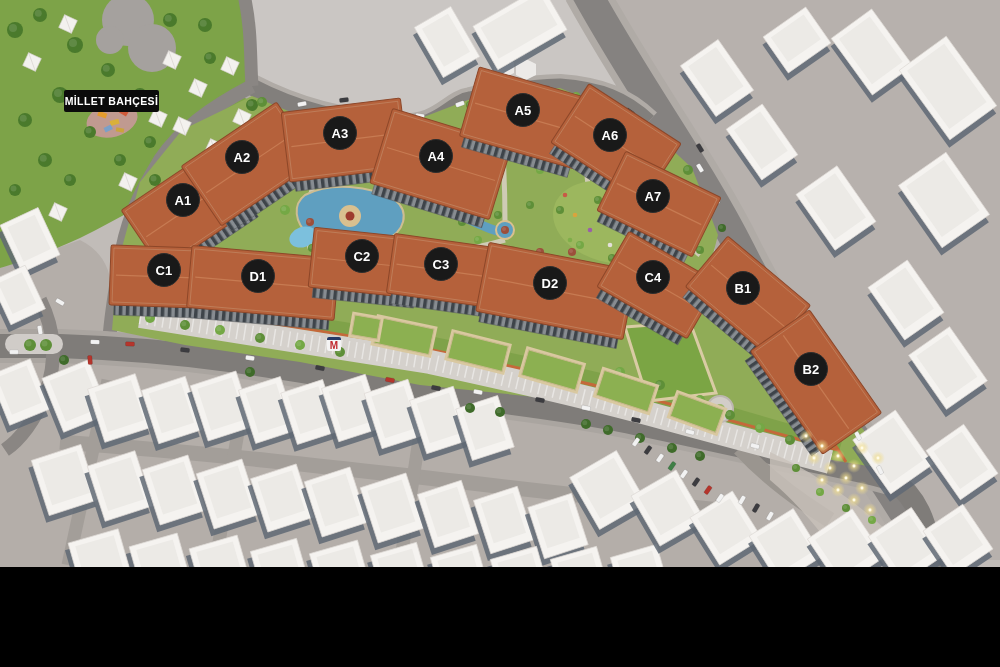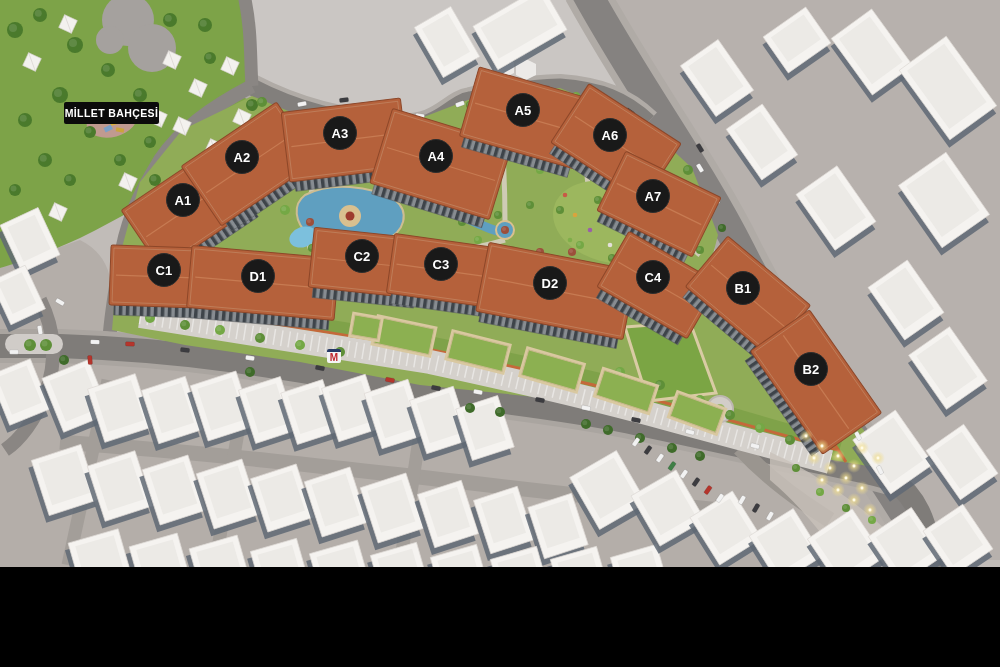--- a/index.html
+++ b/index.html
@@ -1,19 +1,19 @@
 <!DOCTYPE html>
 <html><head>
 <meta charset="utf-8">
 <style>
   html,body{margin:0;padding:0;background:#000;}
   .stage{position:relative;width:1000px;height:667px;overflow:hidden;background:#000;
          font-family:"Liberation Sans",sans-serif;}
   .stage svg{position:absolute;left:0;top:0;}
-  .overlay{position:absolute;z-index:5;margin-top:12px;}
+  .overlay{position:absolute;z-index:5;}
   .park-label{left:64px;top:90px;width:95px;height:22px;background:#0b0b0b;color:#fff;
     display:flex;align-items:center;justify-content:center;font-size:10.5px;font-weight:bold;
     letter-spacing:.4px;border-radius:2px;}
   .metro{left:327px;top:337px;width:14px;height:14px;background:#f4f4f4;border-radius:2px;
     display:flex;align-items:flex-end;justify-content:center;border-top:3px solid #263a66;
     box-sizing:border-box;}
   .metro span{color:#c1272d;font-weight:bold;font-size:10px;line-height:10px;}
 </style>
 </head>
 <body>

